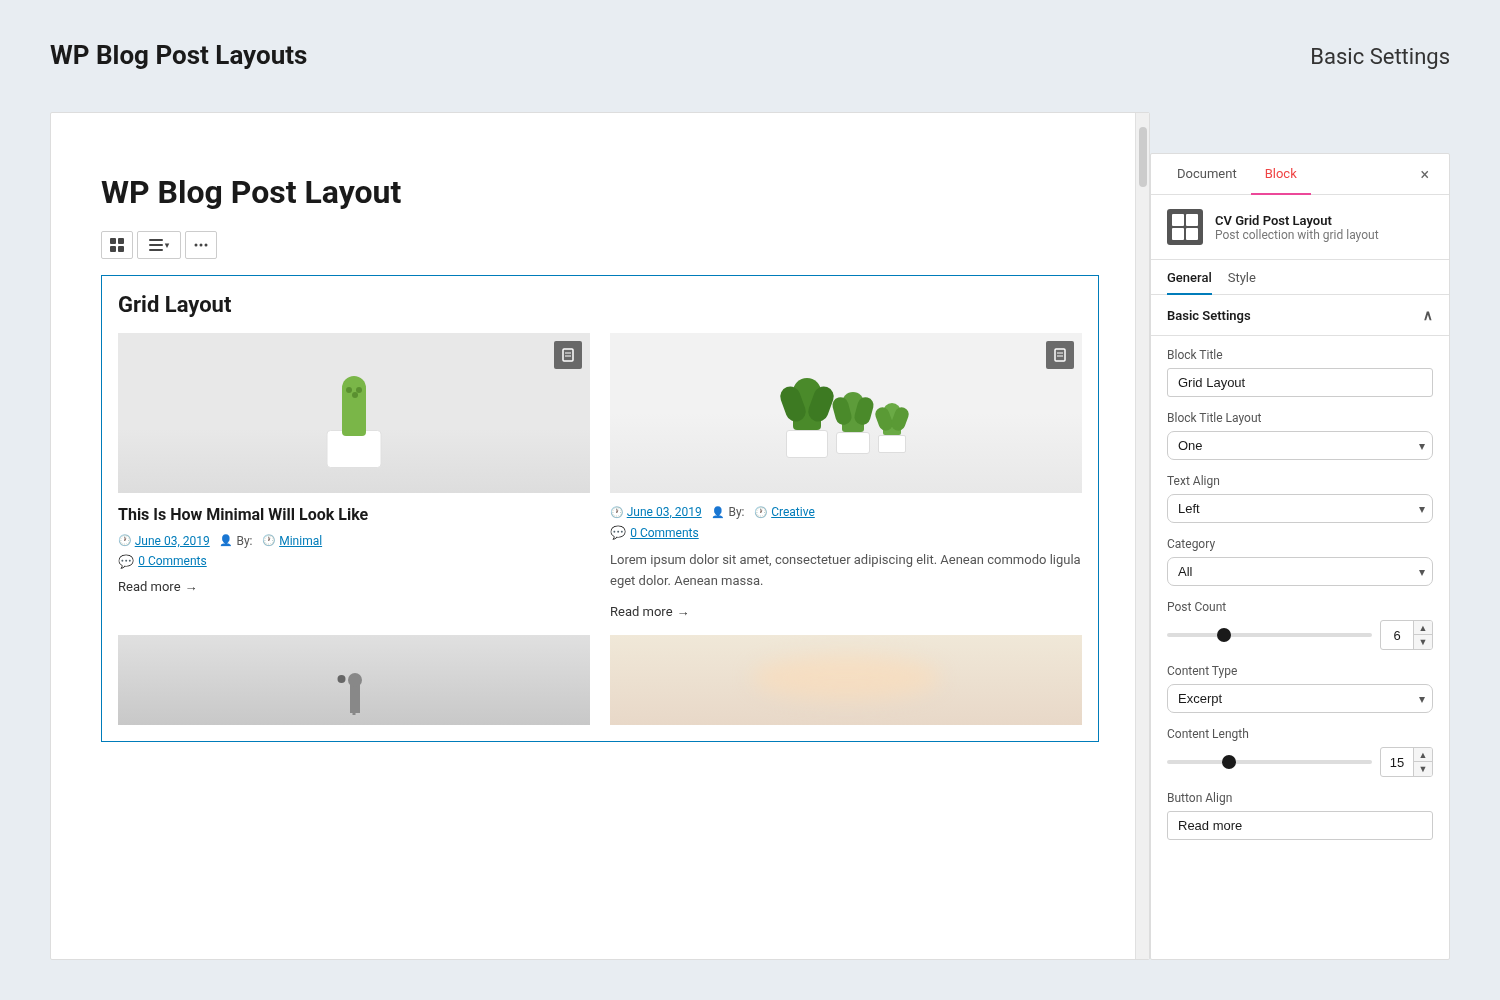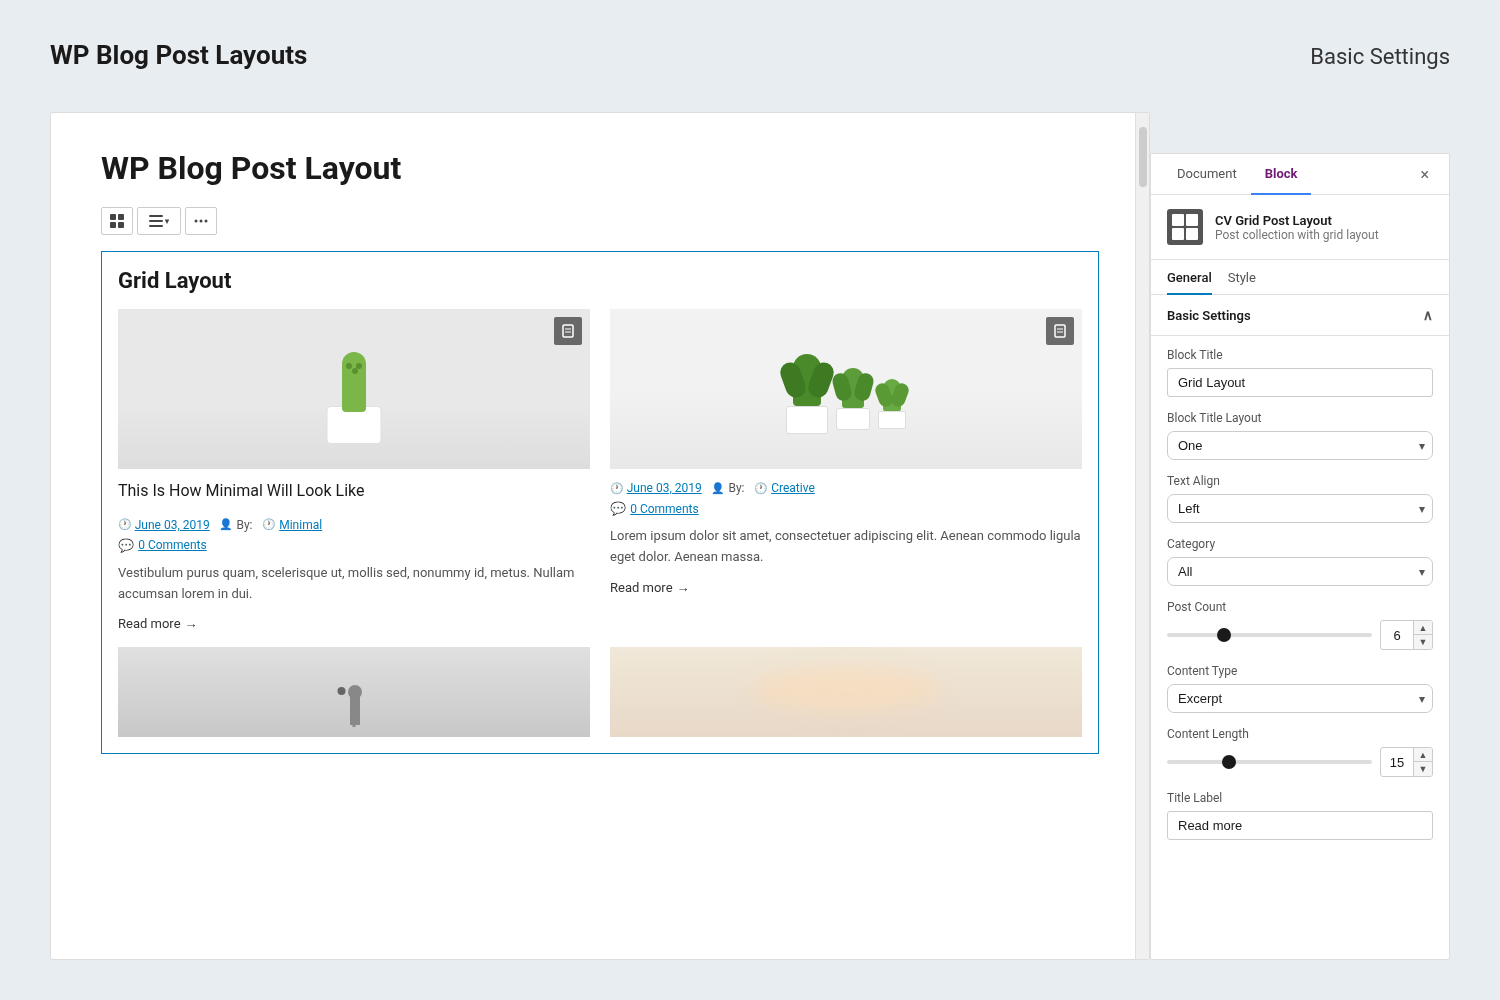--- a/index.html
+++ b/index.html
@@ -58,21 +58,21 @@
 
     .scroll-thumb {
       width: 8px;
       height: 60px;
       background: #ccc;
       border-radius: 4px;
       margin-top: 10px;
     }
 
     .canvas-inner {
-      padding: 36px 50px;
+      padding: 60px 50px;
       height: 100%;
       overflow: hidden;
     }
 
     .block-page-title {
       font-size: 32px;
       font-weight: 700;
       color: #1a1a1a;
       margin-bottom: 20px;
     }
@@ -163,23 +163,23 @@
     }
 
     .plant-pot {
       display: flex;
       flex-direction: column;
       align-items: center;
     }
 
     .post-title {
       font-size: 16px;
-      font-weight: 400;
-      color: #1a1a1a;
-      margin-bottom: 16px;
+      font-weight: 700;
+      color: #1a1a1a;
+      margin-bottom: 8px;
       line-height: 1.3;
     }
 
     .post-meta {
       display: flex;
       align-items: center;
       gap: 10px;
       font-size: 12px;
       color: #555;
       margin-bottom: 6px;
@@ -291,23 +291,23 @@
     .panel-tab {
       padding: 12px 14px;
       font-size: 13px;
       color: #555;
       cursor: pointer;
       border-bottom: 2px solid transparent;
       margin-bottom: -1px;
     }
 
     .panel-tab.active {
-      color: #701a75;
-      border-bottom: 2px solid #3b82f6;
-      font-weight: 700;
+      color: #ef4444;
+      border-bottom: 2px solid #ec4899;
+      font-weight: 400;
     }
 
     .panel-tab-close {
       margin-left: auto;
       cursor: pointer;
       color: #666;
       font-size: 16px;
       padding: 8px;
     }
 
@@ -618,21 +618,20 @@
                 </span>
                 <span class="meta-item">
                   <span class="meta-icon">🕐</span>
                   <a class="meta-link">Minimal</a>
                 </span>
               </div>
               <div class="post-comments">
                 <span style="font-size:13px;">💬</span>
                 <a class="meta-link">0 Comments</a>
               </div>
-              <p class="post-excerpt">Vestibulum purus quam, scelerisque ut, mollis sed, nonummy id, metus. Nullam accumsan lorem in dui.</p>
               <a class="read-more-link">
                 <span>Read more</span> →
               </a>
             </div>
 
             <div class="post-card">
               <div class="post-image-wrap img-plants">
 
                 <div class="plant-pot" style="margin-top:10px;">
                   <div style="width:28px; height:52px; background:#4a8a2a; border-radius:14px 14px 4px 4px; position:relative;">
@@ -817,21 +816,21 @@
                   <input type="text" class="number-input" value="15" style="">
                   <div class="number-spinners">
                     <button class="spinner-btn">▲</button>
                     <button class="spinner-btn">▼</button>
                   </div>
                 </div>
               </div>
             </div>
 
             <div class="setting-row">
-              <div class="setting-label">Title Label</div>
+              <div class="setting-label">Button Align</div>
               <input type="text" class="setting-input" value="Read more" style="">
             </div>
           </div>
         </div>
       </div>
     </div>
   </div>
 </div>
 
 </body></html>

